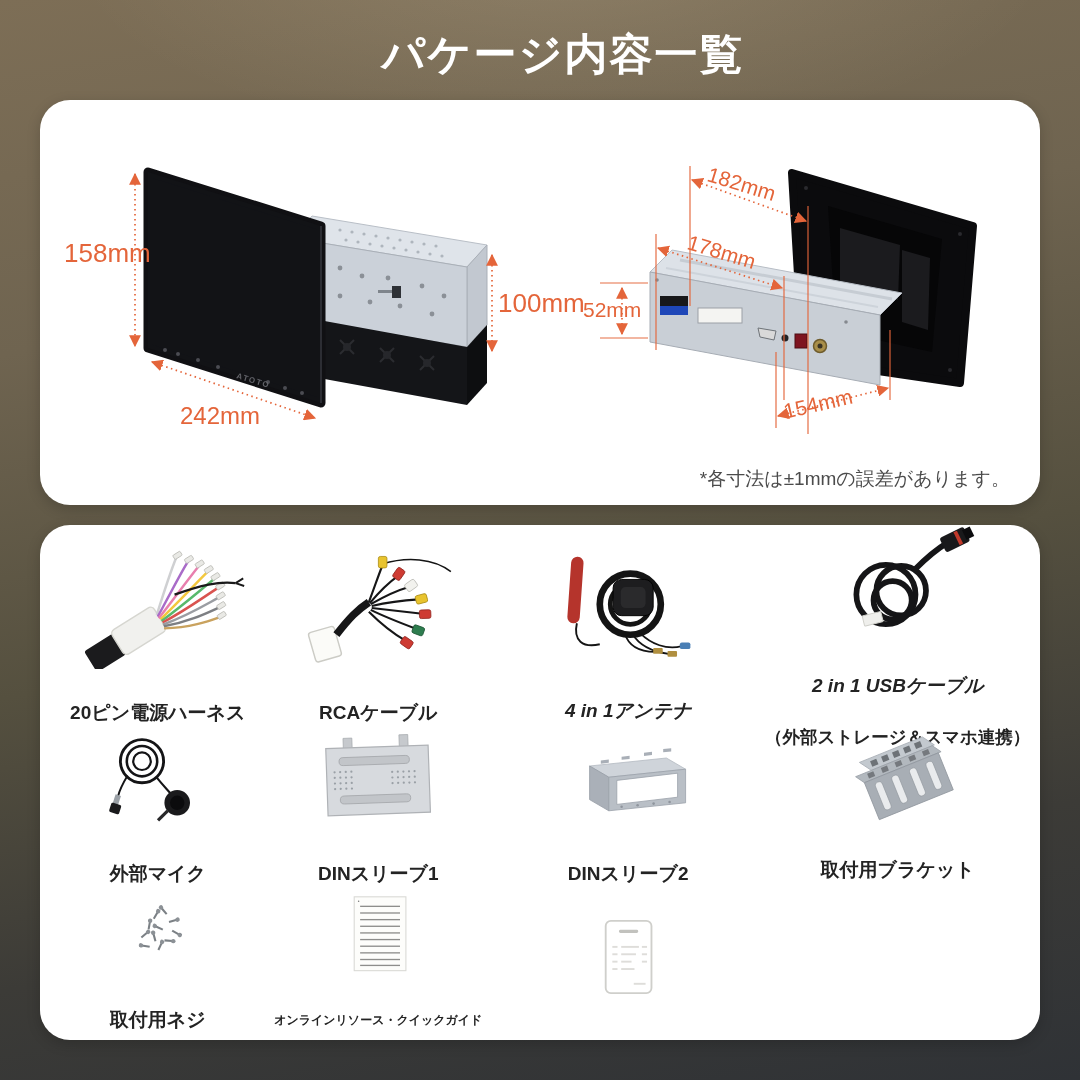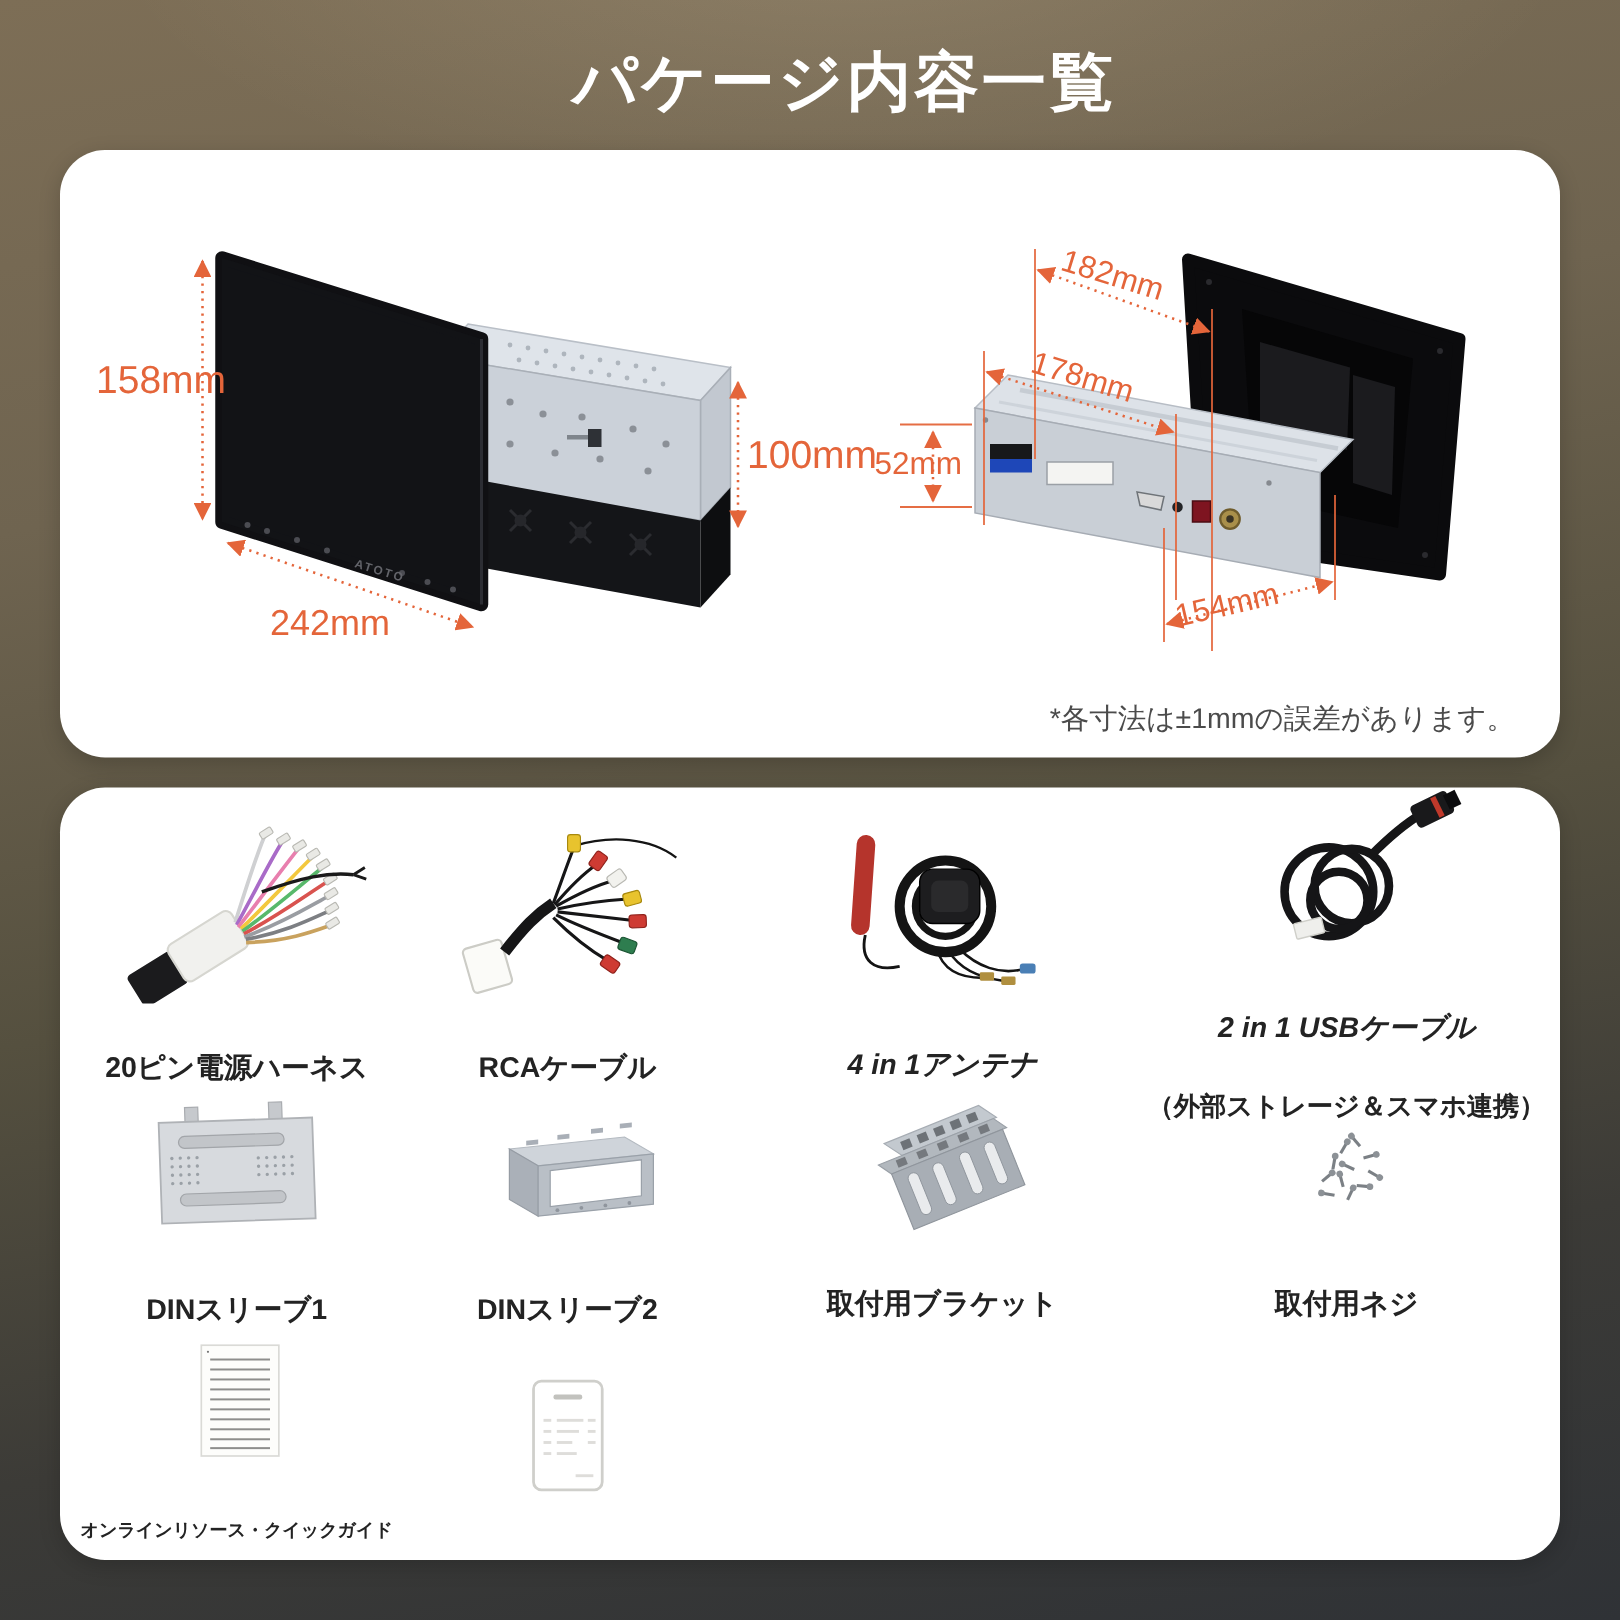--- a/index.html
+++ b/index.html
@@ -309,20 +309,37 @@
               <rect x="171" y="13" width="9" height="11" fill="#0C0C0E"></rect>
               <rect x="162" y="11" width="4" height="15" fill="#C0392B"></rect>
             </g>
             <rect x="64" y="96" width="20" height="11" rx="1" fill="#EFEFEC" stroke="#CFCFC9" transform="rotate(-14 74 101)"></rect>
           </svg>
         </div>
         <div class="ilabel main2">2 in 1 USBケーブル</div>
         <div class="ilabel sub">（外部ストレージ＆スマホ連携）</div>
       </div>
 
+      <div class="cell r2">
+        <div class="img">
+          <svg viewBox="0 0 200 130">
+            <circle cx="80" cy="44" r="27" fill="none" stroke="#141416" stroke-width="3.6"></circle>
+            <circle cx="80" cy="44" r="19" fill="none" stroke="#141416" stroke-width="3.2"></circle>
+            <circle cx="80" cy="44" r="11" fill="none" stroke="#141416" stroke-width="2.8"></circle>
+            <path d="M98,64 C106,74 112,80 117,86" stroke="#141416" stroke-width="2.6" fill="none"></path>
+            <circle cx="124" cy="96" r="16" fill="#1A1A1C"></circle>
+            <circle cx="124" cy="96" r="9" fill="#0B0B0D"></circle>
+            <path d="M112,106 L100,118" stroke="#28282A" stroke-width="4" fill="none"></path>
+            <path d="M62,62 C56,72 52,80 50,88" stroke="#141416" stroke-width="2.4" fill="none"></path>
+            <rect x="45" y="86" width="7" height="13" fill="#9AA0A6" transform="rotate(18 48 92)"></rect>
+            <rect x="40" y="97" width="13" height="12" rx="2" fill="#1A1A1C" transform="rotate(18 46 103)"></rect>
+          </svg>
+        </div>
+        <div class="ilabel">外部マイク</div>
+      </div>
 
 
       <div class="cell r2">
         <div class="img">
           <svg viewBox="0 0 200 130">
             <g transform="rotate(-2 100 65)">
               <rect x="58" y="14" width="11" height="16" fill="#C6C9CD" stroke="#A9ACB0"></rect>
               <rect x="128" y="12" width="11" height="16" fill="#C6C9CD" stroke="#A9ACB0"></rect>
               <rect x="36" y="26" width="128" height="84" fill="#D7DADE" stroke="#AFB2B6" stroke-width="1.5"></rect>
               <rect x="52" y="38" width="88" height="10" rx="5" fill="#C2C5C9" stroke="#A2A5A9"></rect>

